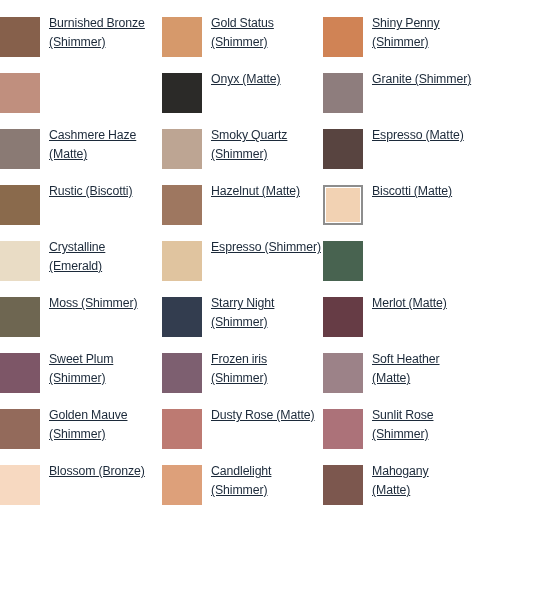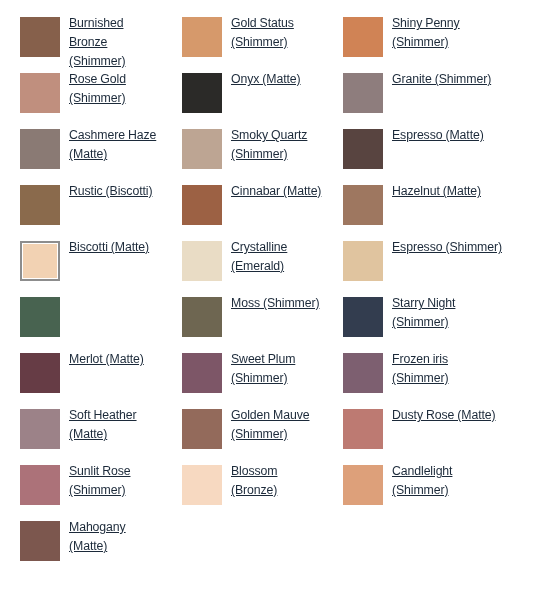--- a/index.html
+++ b/index.html
@@ -17,21 +17,20 @@
     display: grid;
     grid-template-columns: 162px 161px 190px;
     grid-auto-rows: 56px;
     padding: 12px 0 0 0;
     box-sizing: border-box;
   }
   .swatch-item {
     display: flex;
     align-items: flex-start;
     gap: 9px;
-    padding-left: 20px;
     box-sizing: border-box;
   }
   .swatch-item.empty {
     visibility: hidden;
   }
   .swatch-chip {
     width: 40px;
     height: 40px;
     flex: 0 0 40px;
     margin-top: 5px;
@@ -68,21 +67,20 @@
     <div class="swatch-item col-3">
       <div class="swatch-chip" style="background-color: rgb(214, 153, 107);"></div>
       <a class="swatch-label">Gold Status (Shimmer)</a>
     </div>
     <div class="swatch-item col-2">
       <div class="swatch-chip" style="background-color: rgb(208, 131, 85);"></div>
       <a class="swatch-label">Shiny Penny (Shimmer)</a>
     </div>
     <div class="swatch-item col-1">
       <div class="swatch-chip" style="background-color: rgb(192, 143, 126);"></div>
-      <a class="swatch-label">Rose Gold (Shimmer)</a>
     </div>
     <div class="swatch-item col-2">
       <div class="swatch-chip" style="background-color: rgb(43, 42, 40);"></div>
       <a class="swatch-label">Onyx (Matte)</a>
     </div>
     <div class="swatch-item col-3">
       <div class="swatch-chip" style="background-color: rgb(142, 125, 125);"></div>
       <a class="swatch-label">Granite (Shimmer)</a>
     </div>
     <div class="swatch-item col-1">
@@ -93,24 +91,20 @@
       <div class="swatch-chip" style="background-color: rgb(189, 165, 147);"></div>
       <a class="swatch-label">Smoky Quartz (Shimmer)</a>
     </div>
     <div class="swatch-item col-3">
       <div class="swatch-chip" style="background-color: rgb(88, 68, 64);"></div>
       <a class="swatch-label">Espresso (Matte)</a>
     </div>
     <div class="swatch-item col-1">
       <div class="swatch-chip" style="background-color: rgb(138, 106, 76);"></div>
       <a class="swatch-label">Rustic (Biscotti)</a>
-    </div>
-    <div class="swatch-item col-2">
-      <div class="swatch-chip" style="background-color: rgb(156, 97, 68);"></div>
-      <a class="swatch-label">Cinnabar (Matte)</a>
     </div>
     <div class="swatch-item col-3">
       <div class="swatch-chip" style="background-color: rgb(158, 119, 96);"></div>
       <a class="swatch-label">Hazelnut (Matte)</a>
     </div>
     <div class="swatch-item col-1">
       <div class="swatch-chip selected" style="background-color: rgb(242, 210, 179);"></div>
       <a class="swatch-label">Biscotti (Matte)</a>
     </div>
     <div class="swatch-item col-2">

